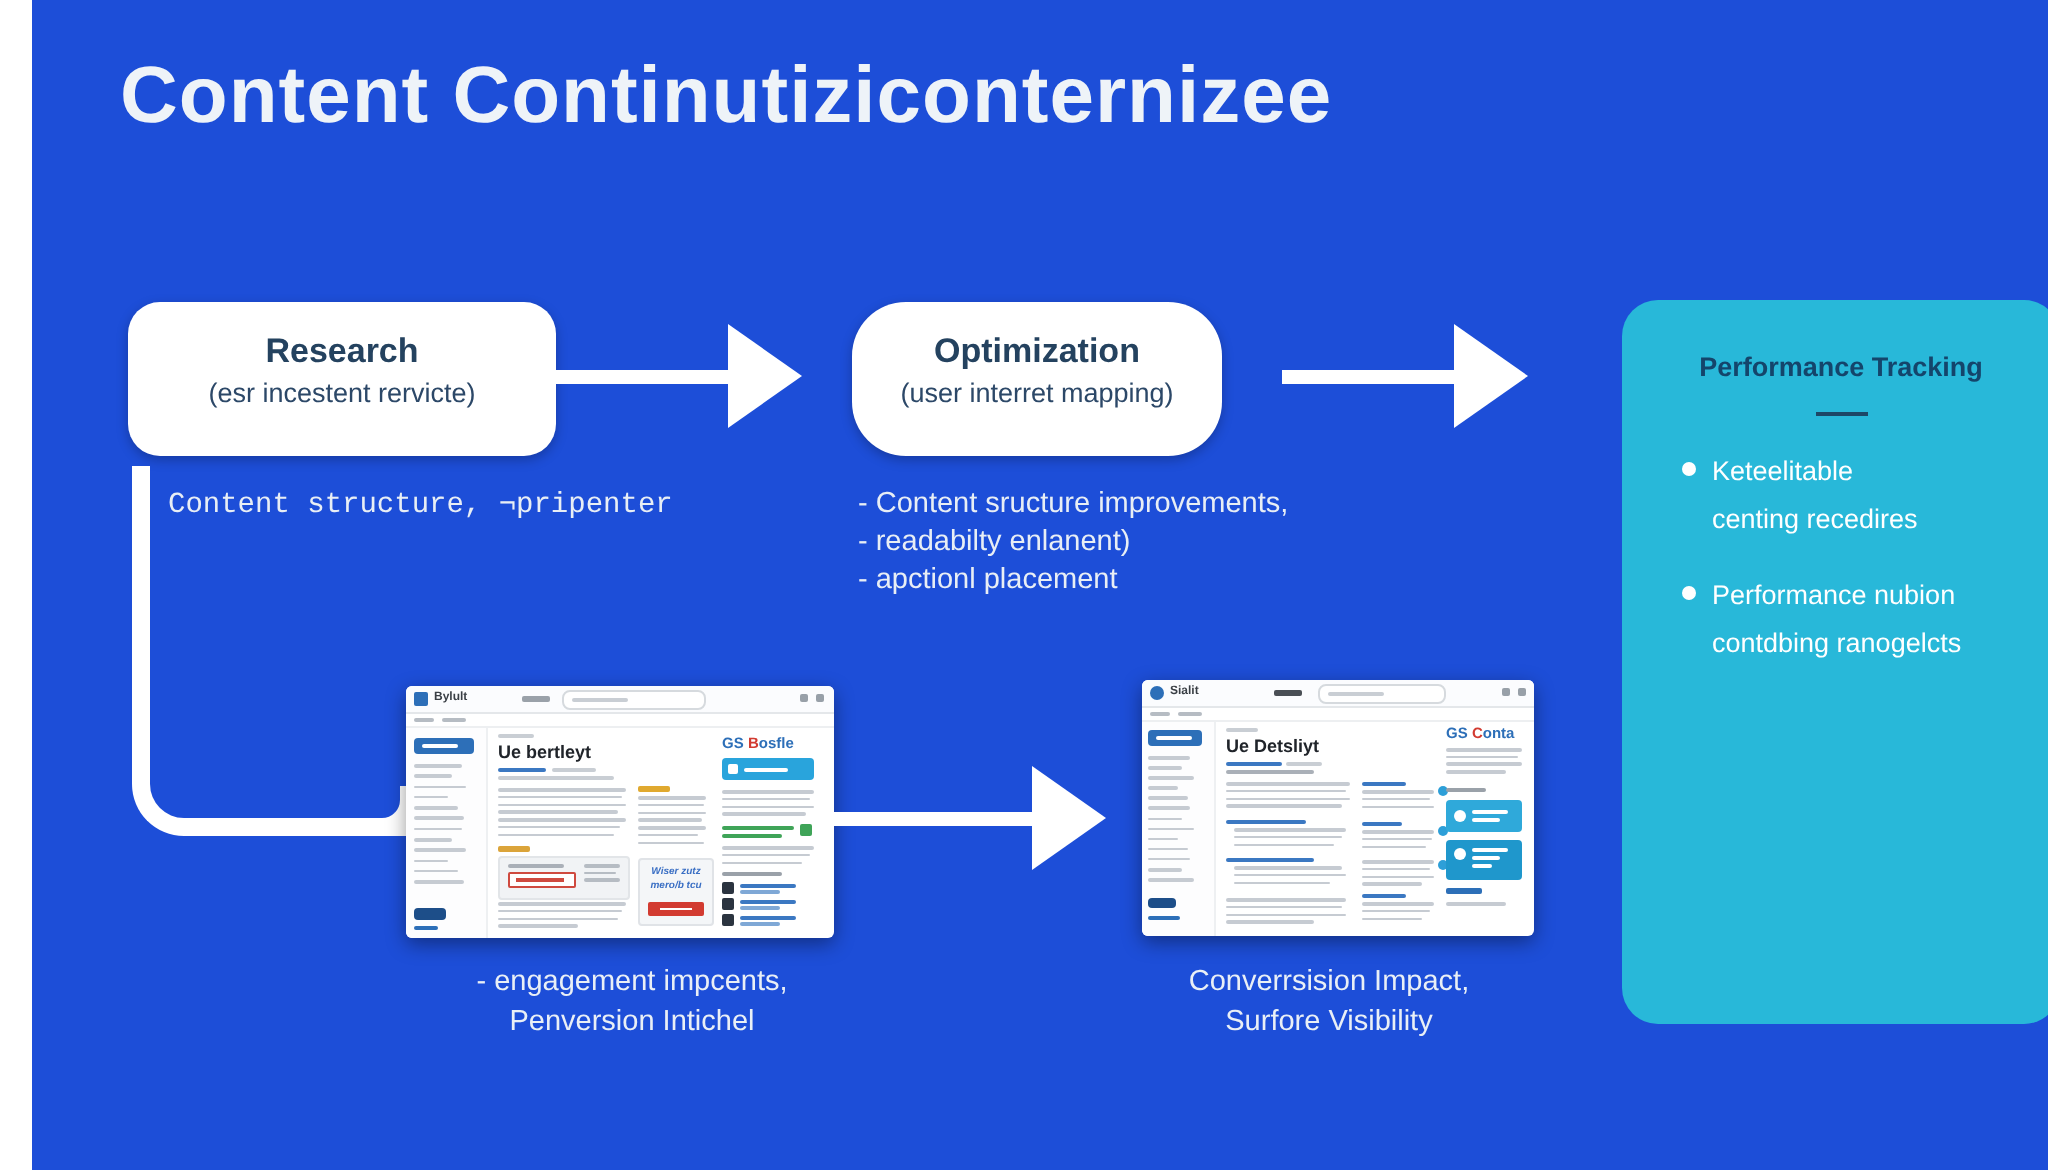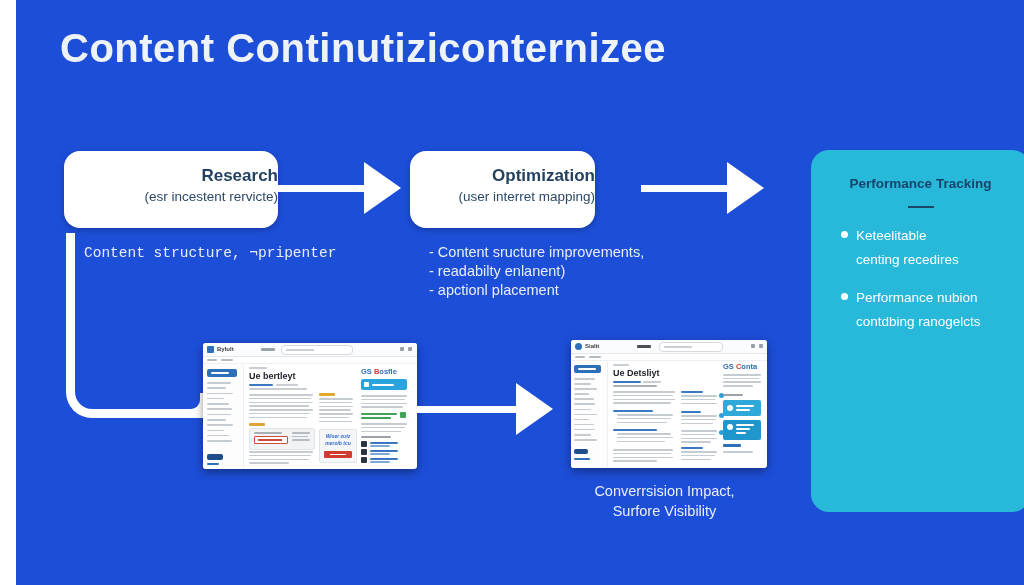--- a/index.html
+++ b/index.html
@@ -6,26 +6,26 @@
   #stage{
     position:relative;width:1024px;height:585px;overflow:hidden;
     background:#1d4ed8;font-family:"Liberation Sans",sans-serif;margin-left:16px;
   }
   .abs{position:absolute;}
 
   
   #page-title{left:44px;top:26px;font-size:40px;font-weight:700;color:#eef3f8;letter-spacing:.5px;}
 
   
-  .flow-box{background:#fff;border-radius:16px;text-align:right;color:#24425f;
+  .flow-box{background:#fff;border-radius:16px;text-align:center;color:#24425f;
     box-shadow:0 2px 6px rgba(0,0,0,.25);}
   .flow-box .fb-title{font-size:17px;font-weight:700;margin-top:15px;}
   .flow-box .fb-sub{font-size:13.5px;margin-top:3px;color:#2c4868;}
   #box-research{left:48px;top:151px;width:214px;height:77px;}
-  #box-optimization{left:394px;top:151px;width:185px;height:77px;}
+  #box-optimization{left:410px;top:151px;width:185px;height:77px;border-radius:27px;}
 
   
   .shaft{background:#fff;height:7px;}
   .head{width:0;height:0;border-top:26px solid transparent;border-bottom:26px solid transparent;border-left:37px solid #fff;}
 
   
   .note{color:#e8eef5;font-size:14.5px;line-height:1.32;}
   #note-research{left:68px;top:244px;font-family:Liberation Mono, monospace;}
   #opt-notes{left:413px;top:243px;}
 
@@ -379,18 +379,22 @@
     <div class="abs m-cyanbox" style="left:152px;top:80px;width:38px;height:20px;background:#1f97cc;">
       <i style="top:4px;"></i>
         <s style="left:13px;top:4px;width:18px;"></s>
         <s style="left:13px;top:8px;width:14px;"></s>
         <s style="left:13px;top:12px;width:10px;"></s>
     </div>
     <div class="abs m-bar" style="left:152px;top:104px;width:18px;height:2.5px;background:#2d6fb8;"></div>
     <div class="abs m-bar" style="left:152px;top:111px;width:30px;height:2px;background:#c6cbd2;"></div>
   </div>
 
+  <div id="caption1" class="abs caption">
+    <div>- engagement impcents,</div>
+    <div>Penversion Intichel</div>
+  </div>
   <div id="caption2" class="abs caption">
     <div>Converrsision Impact,</div>
     <div>Surfore Visibility</div>
   </div>
 
 </div>
 
 </body></html>

